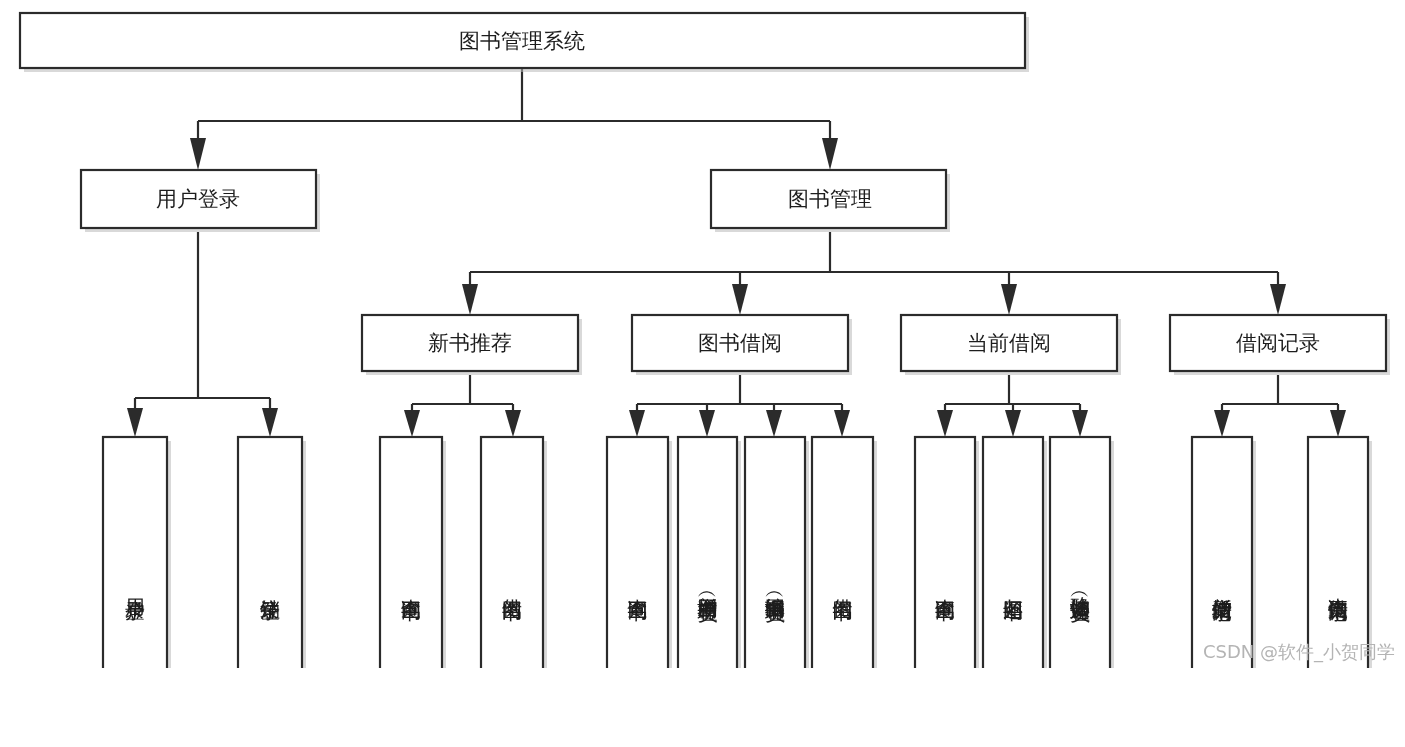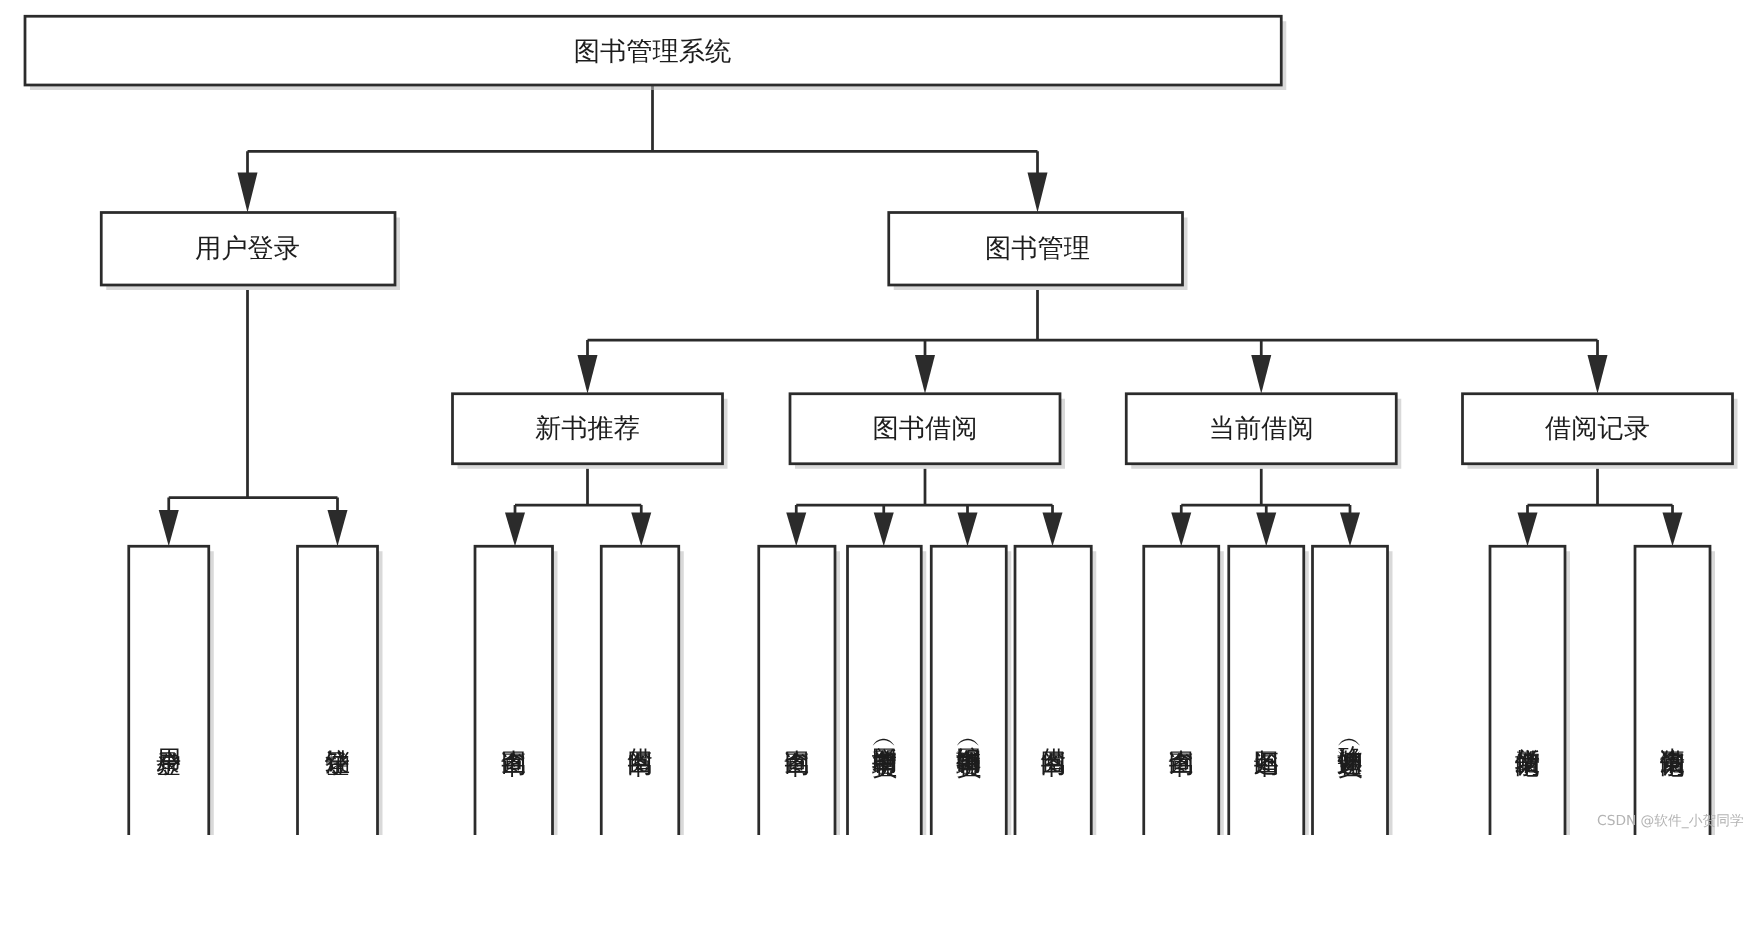--- a/index.html
+++ b/index.html
@@ -64,21 +64,21 @@
     justify-content: center;
     text-align: center;
     white-space: nowrap;
     pointer-events: none;
   }
   .watermark {
     position: absolute;
     right: 10px;
     bottom: 4px;
     font-family: "DejaVu Sans", "Liberation Sans", sans-serif;
-    font-size: 11px;
+    font-size: 18px;
     color: #b4b4b4;
     white-space: nowrap;
   }
 </style>
 </head>
 <body>
 
 <div id="stage">
 
   <svg id="diagram" viewBox="0 0 1405 747">

